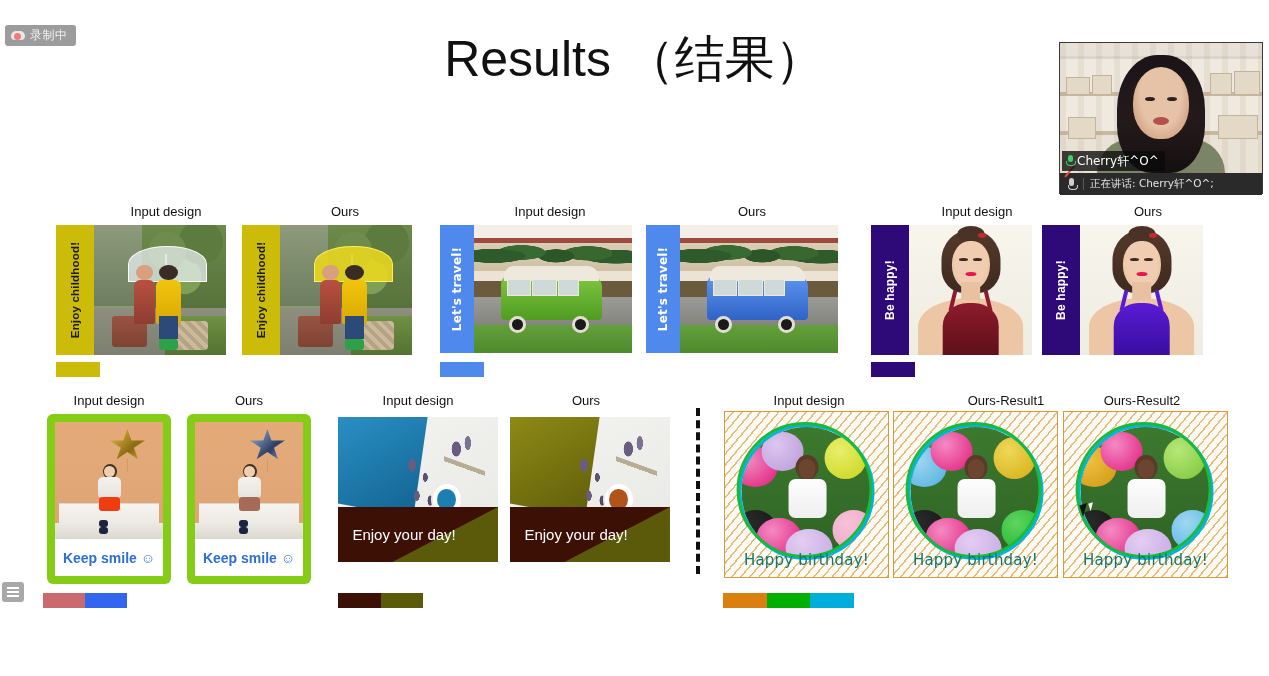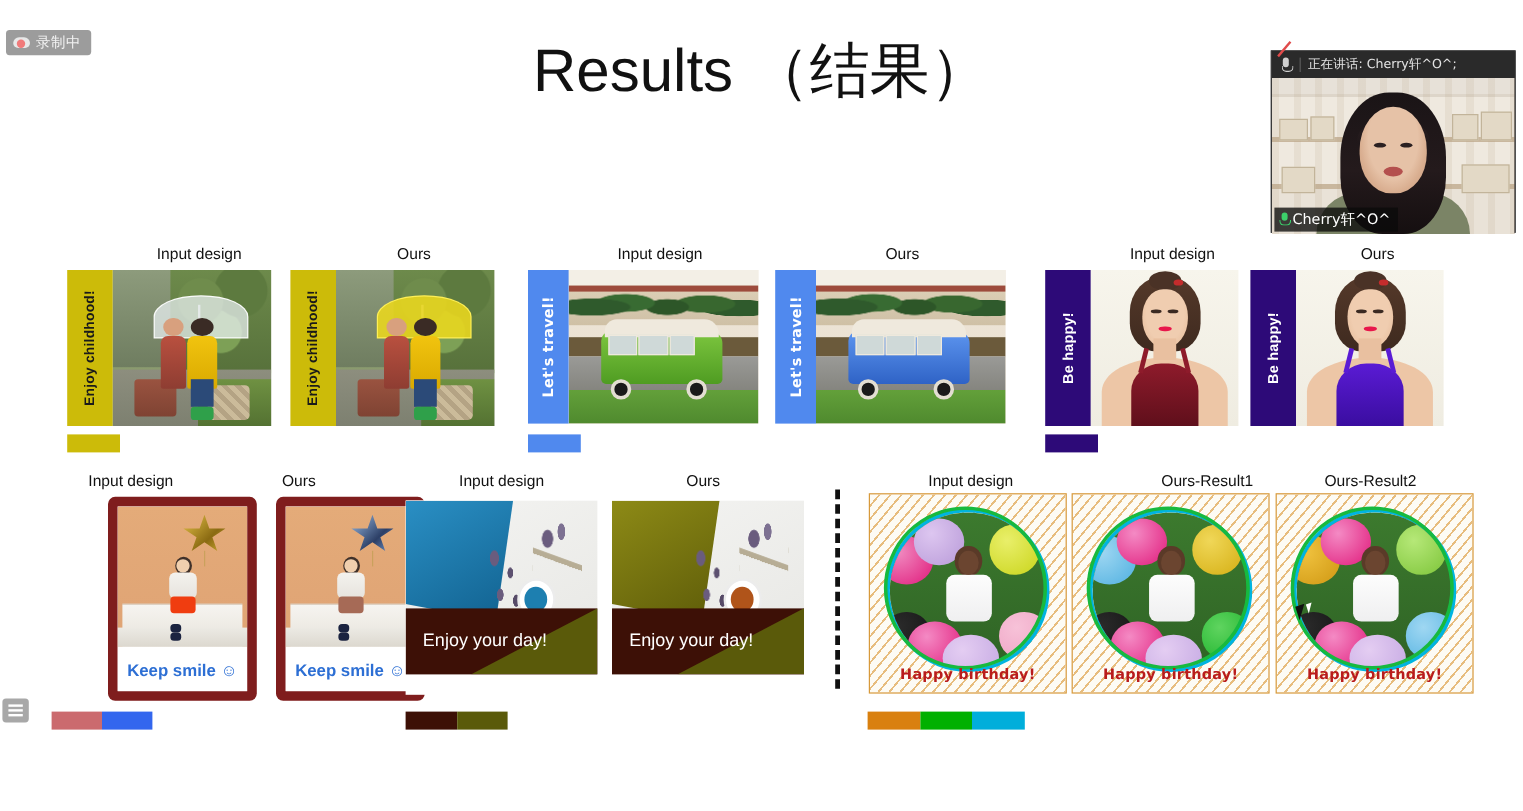--- a/index.html
+++ b/index.html
@@ -211,22 +211,22 @@
     width:16%;height:14%;background:#e9c0a0;}
   .ph-woman .shoulders{position:absolute;left:50%;bottom:0;transform:translateX(-50%);
     width:86%;height:44%;border-radius:50% 50% 0 0;background:#edc6a6;}
   .ph-woman .top{position:absolute;left:50%;bottom:0;transform:translateX(-50%);
     width:46%;height:40%;border-radius:44% 44% 0 0;}
   .ph-woman .strap{position:absolute;bottom:34%;width:3%;height:16%;}
   .ph-woman .strap.l{left:34%;transform:rotate(14deg);}
   .ph-woman .strap.r{left:63%;transform:rotate(-14deg);}
 
   
-  .card-frame{position:absolute;background:#7f1d1d;border-radius:6px;
-    box-shadow:0 0 0 0 rgba(0,0,0,0);margin-left:43px;}
+  .card-frame{position:absolute;background:#84cc16;border-radius:6px;
+    box-shadow:0 0 0 0 rgba(0,0,0,0);}
   .card-frame .inner{position:absolute;left:8px;top:8px;right:8px;bottom:8px;background:#fff;overflow:hidden;}
   .kidroom{position:absolute;left:0;top:0;right:0;height:76%;
     background:linear-gradient(#e4ab79,#dfa374);}
   .kidroom .bench{position:absolute;left:4%;bottom:0;width:92%;height:30%;
     background:linear-gradient(#f6f4f0,#e6e2da);border-top:1px solid #ddd8cf;}
   .kidroom .bench2{position:absolute;left:0;bottom:0;width:100%;height:14%;
     background:linear-gradient(#eceae4,#dcd8cf);}
   .kidroom .balloon{position:absolute;right:16%;top:6%;width:34%;height:28%;}
   .kidroom .balloon .star{width:100%;height:100%;
     clip-path:polygon(50% 0%,61% 35%,98% 35%,68% 57%,79% 92%,50% 70%,21% 92%,32% 57%,2% 35%,39% 35%);}
@@ -283,21 +283,21 @@
   .card-bday .photo-inner{position:absolute;inset:0;
     background:linear-gradient(#3c7a2e,#2f6325);}
   .bal{position:absolute;border-radius:50%;}
   .card-bday .girl-head{position:absolute;left:42%;top:22%;width:17%;height:19%;border-radius:50%;
     background:#5a3a28;z-index:5;}
   .card-bday .girl-face{position:absolute;left:44%;top:25%;width:13%;height:15%;border-radius:50%;
     background:#6b4530;z-index:6;}
   .card-bday .girl-dress{position:absolute;left:36%;top:40%;width:29%;height:30%;border-radius:7px;
     background:linear-gradient(#fdfdfd,#efeff0);z-index:5;}
   .card-bday .bday-txt{position:absolute;left:0;bottom:5%;width:100%;text-align:center;
-    font-size:12px;font-weight:700;color:#b91c1c;font-family:"DejaVu Sans",sans-serif;
+    font-size:15px;font-weight:400;color:#0f766e;font-family:"DejaVu Sans",sans-serif;
     letter-spacing:.2px;}
 
   
   #divider{position:absolute;left:696px;top:408px;width:0;height:166px;
     border-left:4px dashed #101010;}
 
   
   #tray-icon{position:absolute;left:2px;top:582px;width:22px;height:20px;background:#a8a8a8;
     border-radius:3px;display:flex;align-items:center;justify-content:center;}
   #tray-icon i{display:block;width:12px;height:1.8px;background:#fff;box-shadow:0 4px 0 #fff,0 -4px 0 #fff;}
@@ -316,29 +316,20 @@
   <span class="cloud"></span>
   <span class="txt">录制中</span>
 </div>
 
 <div id="slide-title">
   <span>Results</span>
   <span class="cn">（结果）</span>
 </div>
 
 <div id="video-panel">
-  <div id="video-header">
-    <span class="mic-muted">
-      <i class="body"></i>
-        <i class="stand"></i>
-        <i class="slash"></i>
-    </span>
-    <span class="divider"></span>
-    <span class="label">正在讲话: Cherry轩^O^;</span>
-  </div>
   <div id="video-feed">
     <div class="shelf-bg"></div>
     <div class="shelf-box" style="left:6px;top:34px;width:22px;height:16px;"></div>
     <div class="shelf-box" style="left:32px;top:32px;width:18px;height:18px;"></div>
     <div class="shelf-box" style="left:150px;top:30px;width:20px;height:20px;"></div>
     <div class="shelf-box" style="left:174px;top:28px;width:24px;height:22px;"></div>
     <div class="shelf-box" style="left:8px;top:74px;width:26px;height:20px;"></div>
     <div class="shelf-box" style="left:158px;top:72px;width:38px;height:22px;"></div>
     <div class="person-body"></div>
     <div class="person-hair"></div>
@@ -347,20 +338,29 @@
         <i class="face-eye r"></i>
         <i class="face-mouth"></i>
     </div>
     <div id="name-badge">
       <span class="mic-on">
           <i class="body"></i>
           <i class="stand"></i>
         </span>
       <span class="nm">Cherry轩^O^</span>
     </div>
+  </div>
+  <div id="video-header">
+    <span class="mic-muted">
+      <i class="body"></i>
+        <i class="stand"></i>
+        <i class="slash"></i>
+    </span>
+    <span class="divider"></span>
+    <span class="label">正在讲话: Cherry轩^O^;</span>
   </div>
 </div>
 
 <div class="group">
   <div class="pair-label" style="left:104px;top:204px;width:124px;">Input design</div>
   <div class="pair-label" style="left:285px;top:204px;width:120px;">Ours</div>
 
   <div class="card-r1" style="left:56px;top:225px;width:170px;height:130px;">
     <div class="sidebar-strip" style="width:38px;background:#ccbb09;">
       <span class="vtxt" style="font-size:11.5px;color:#1a1a1a;">Enjoy childhood!</span>

